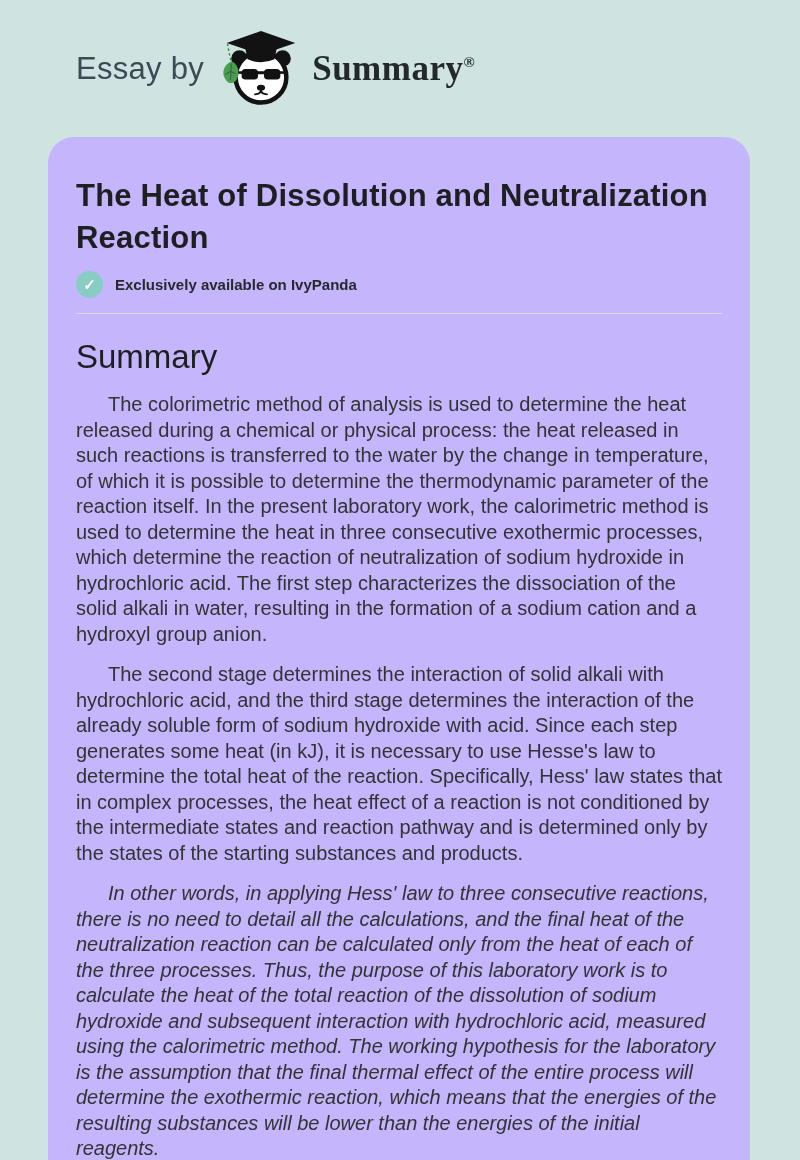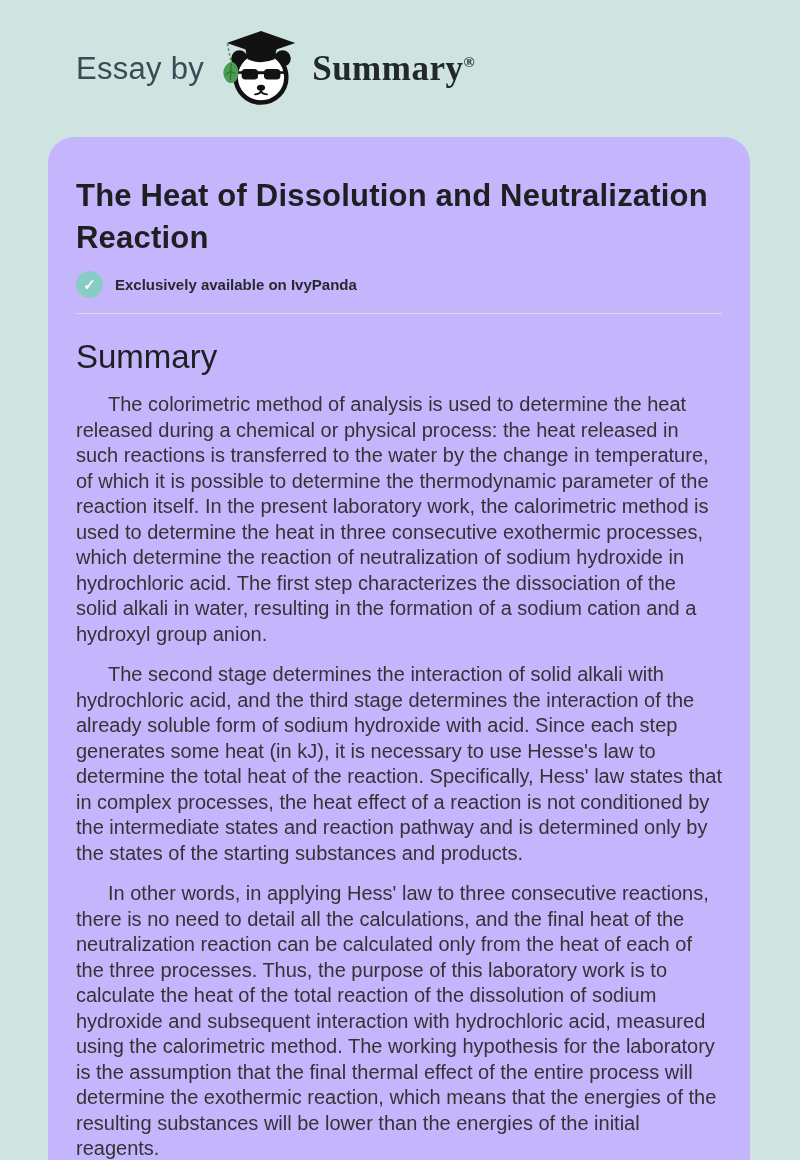--- a/index.html
+++ b/index.html
@@ -105,20 +105,21 @@
   }
   .body-text p {
     margin: 0 0 15px 0;
     font-size: 20px;
     line-height: 25.5px;
     color: #333333;
     text-indent: 32px;
   }
   .body-text p:last-child {
     margin-bottom: 0;
+    font-style: italic;
   }
 </style>
 </head>
 <body>
 
 <header class="site-header">
   <span class="essay-by">Essay by</span>
 
   <span class="logo-wrap">
 

